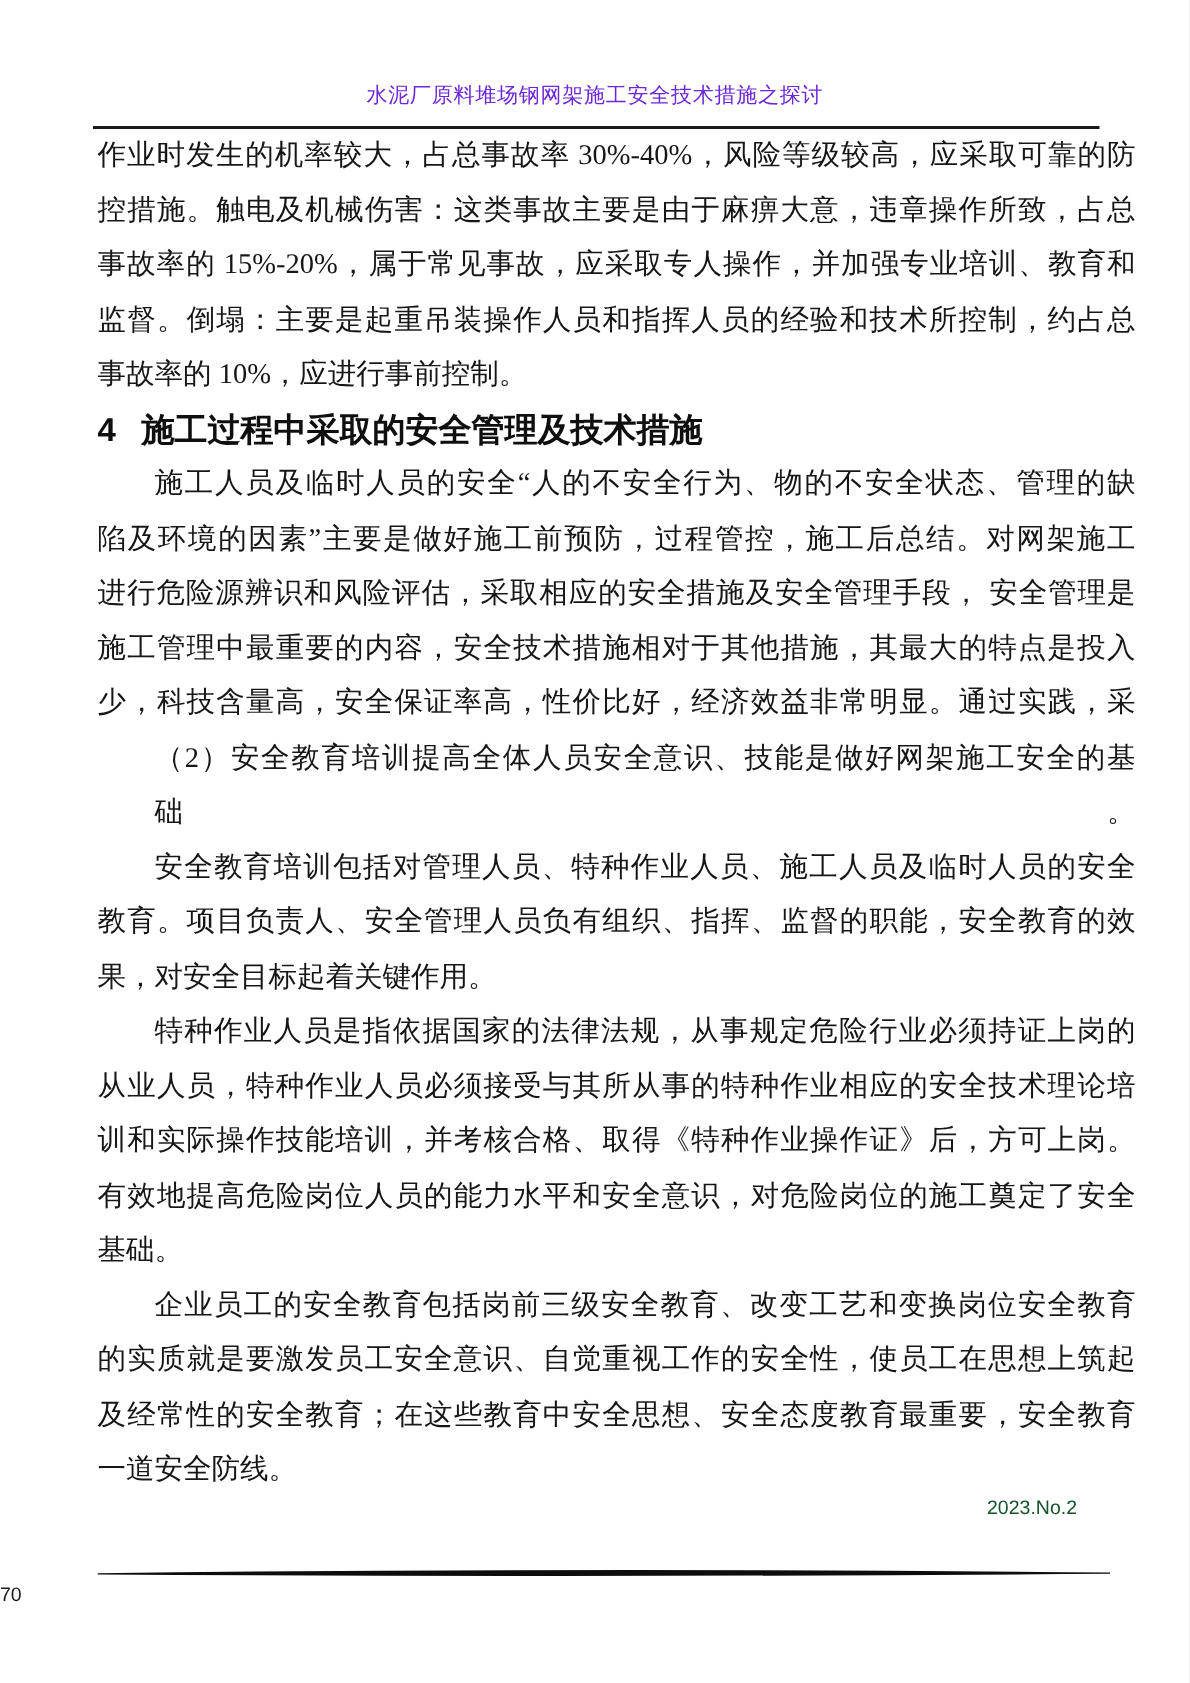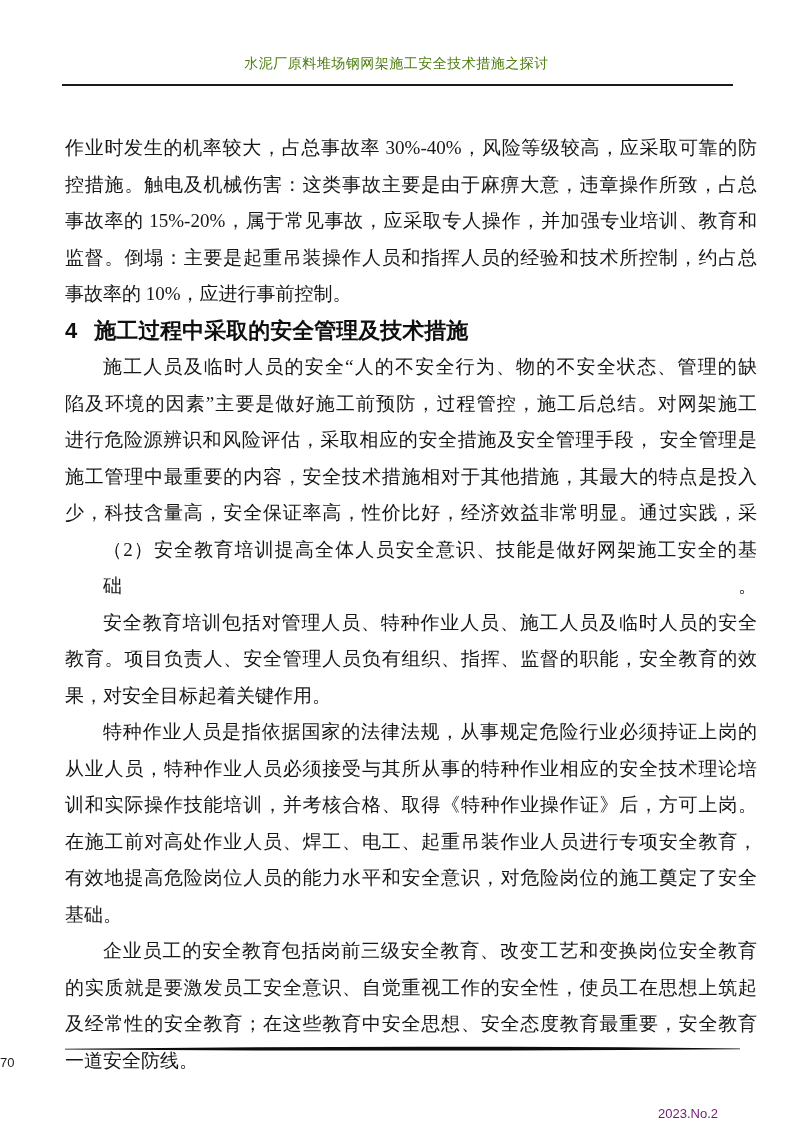--- a/index.html
+++ b/index.html
@@ -3,49 +3,49 @@
 <meta charset="utf-8">
 <style>
   html,body{margin:0;padding:0;background:#e8e8e8;}
   .page{
     position:relative;width:793px;height:1122px;background:#ffffff;
     font-family:"Liberation Serif","DejaVu Serif",serif;color:#161616;
     overflow:hidden;margin:0 auto;
   }
   .rh-title{
     position:absolute;top:55px;left:0;width:100%;text-align:center;
-    font-size:14px;letter-spacing:0.5px;color:#4d7c0f;
+    font-size:14px;letter-spacing:0.5px;color:#6d28d9;
   }
   .rh-rule{
     position:absolute;top:84px;left:62px;width:671px;height:2px;background:#1a1a1a;
   }
   .content{
     position:absolute;left:65px;top:86px;width:692px;
-    font-size:19px;line-height:36.5px;margin-top:44px;
+    font-size:19px;line-height:36.5px;
   }
   .paragraph{margin:0;}
   .text-line{
     text-align:justify;
     text-justify:inter-ideograph;
   }
   .text-line.fill{text-align-last:justify;}
   .text-line.indent{padding-left:38px;}
   .heading-line{
     font-family:"Liberation Sans","DejaVu Sans",sans-serif;
     font-weight:bold;font-size:22px;line-height:36.5px;color:#0f0f0f;
   }
   .heading-num{display:inline-block;margin-right:17px;}
   .footer-rule{position:absolute;left:65px;top:1044px;display:block;}
   .page-num{
     position:absolute;top:1055px;left:0;width:100%;
     font-size:13px;font-family:"Liberation Sans","DejaVu Sans",sans-serif;color:#1c1c1c;
   }
   .issue{
-    position:absolute;top:1106px;right:75px;
-    font-size:13px;font-family:"Liberation Sans","DejaVu Sans",sans-serif;color:#701a75;
+    position:absolute;top:997px;right:75px;
+    font-size:13px;font-family:"Liberation Sans","DejaVu Sans",sans-serif;color:#14532d;
   }
 </style>
 </head>
 <body>
 
 <div class="page">
 
   <div class="rh-title">水泥厂原料堆场钢网架施工安全技术措施之探讨</div>
 
   <div class="rh-rule"></div>
@@ -71,21 +71,20 @@
       </div>
       <div class="paragraph">
         <div class="text-line indent fill">安全教育培训包括对管理人员、特种作业人员、施工人员及临时人员的安全</div>
         <div class="text-line fill">教育。项目负责人、安全管理人员负有组织、指挥、监督的职能，安全教育的效</div>
         <div class="text-line">果，对安全目标起着关键作用。</div>
       </div>
       <div class="paragraph">
         <div class="text-line indent fill">特种作业人员是指依据国家的法律法规，从事规定危险行业必须持证上岗的</div>
         <div class="text-line fill">从业人员，特种作业人员必须接受与其所从事的特种作业相应的安全技术理论培</div>
         <div class="text-line fill">训和实际操作技能培训，并考核合格、取得《特种作业操作证》后，方可上岗。</div>
-        <div class="text-line fill">在施工前对高处作业人员、焊工、电工、起重吊装作业人员进行专项安全教育，</div>
         <div class="text-line fill">有效地提高危险岗位人员的能力水平和安全意识，对危险岗位的施工奠定了安全</div>
         <div class="text-line">基础。</div>
       </div>
       <div class="paragraph">
         <div class="text-line indent fill">企业员工的安全教育包括岗前三级安全教育、改变工艺和变换岗位安全教育</div>
         <div class="text-line fill">的实质就是要激发员工安全意识、自觉重视工作的安全性，使员工在思想上筑起</div>
         <div class="text-line fill">及经常性的安全教育；在这些教育中安全思想、安全态度教育最重要，安全教育</div>
         <div class="text-line">一道安全防线。</div>
       </div>
     </main>

